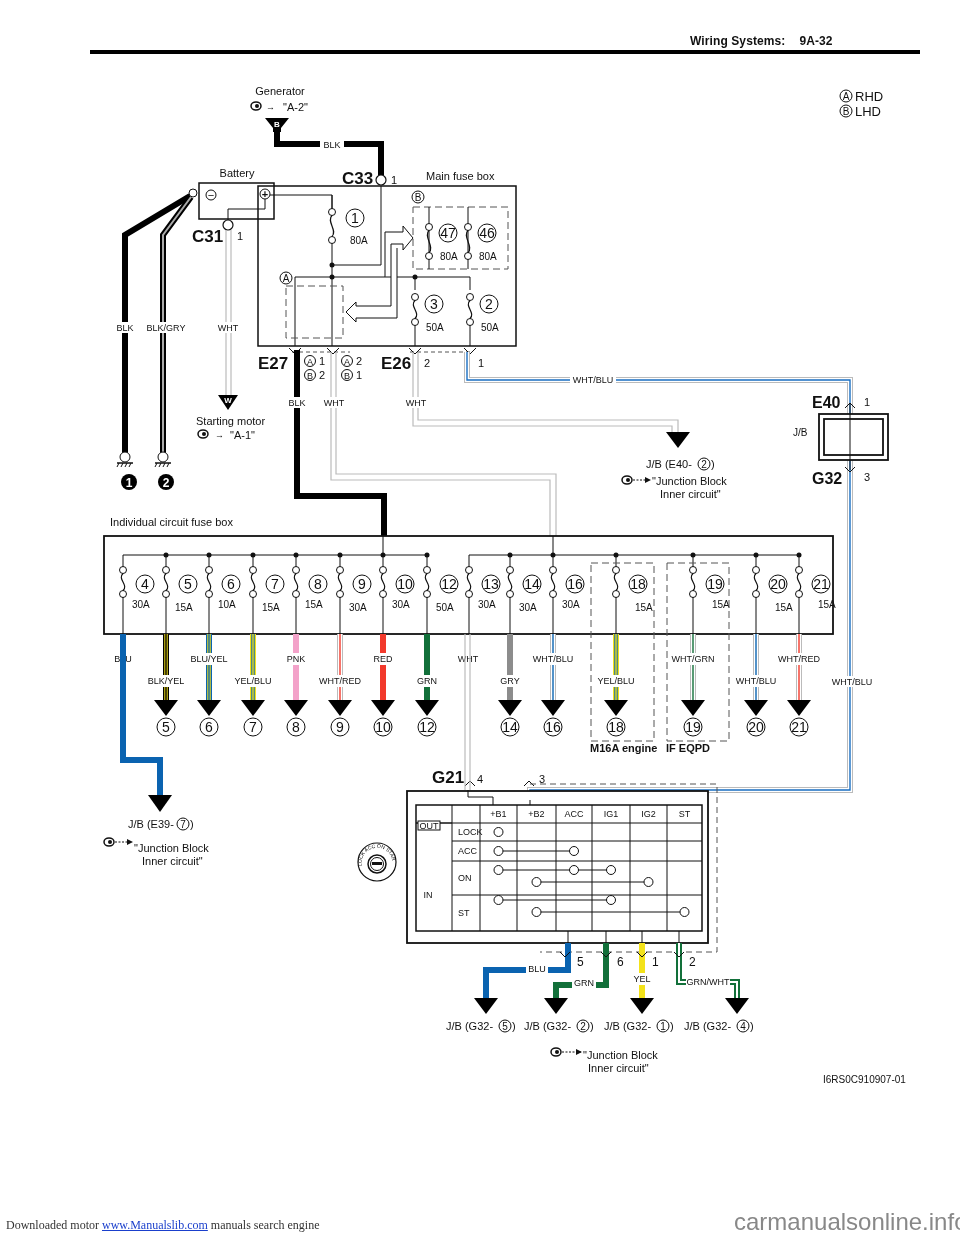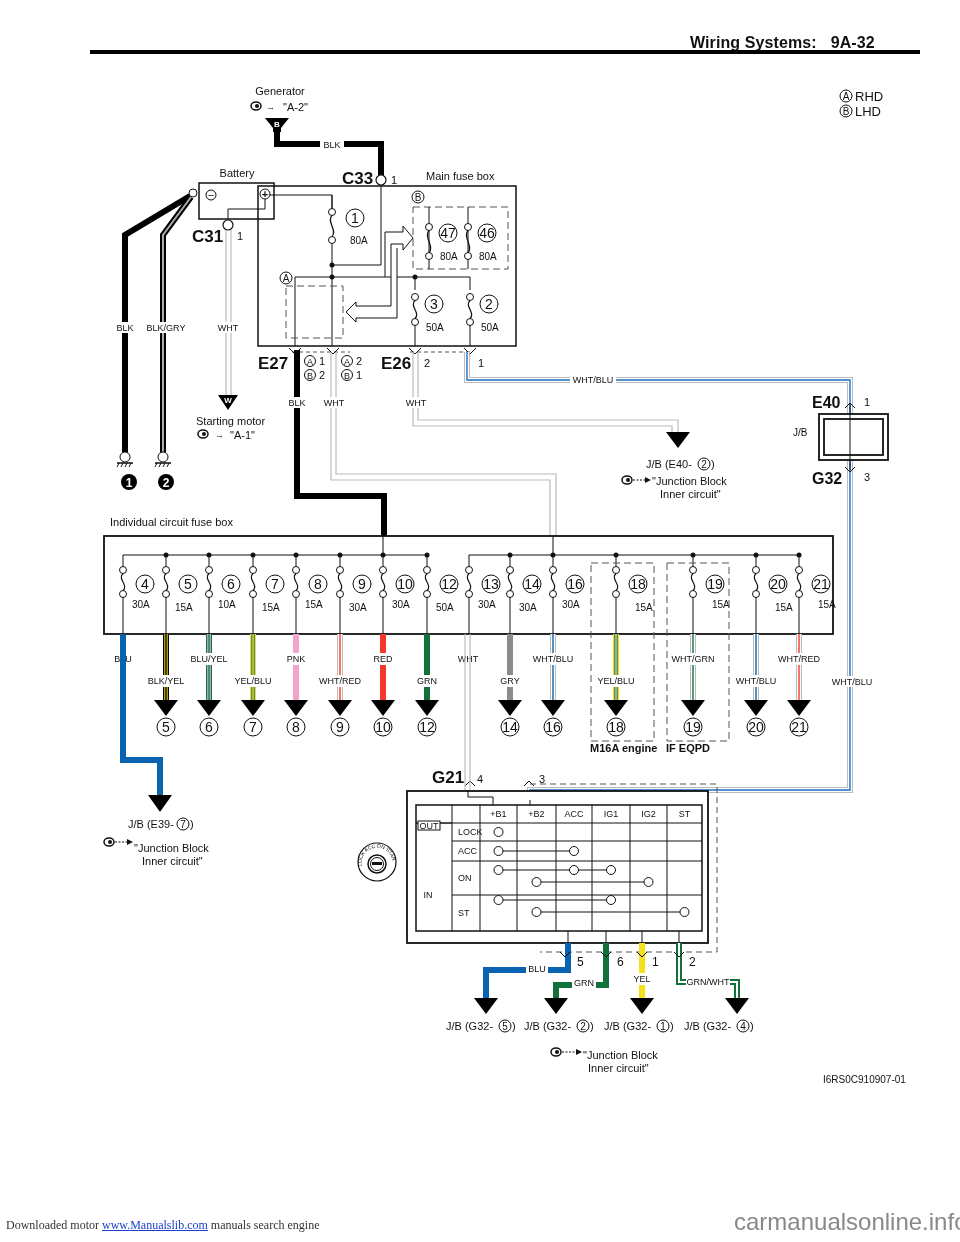--- a/index.html
+++ b/index.html
@@ -1,19 +1,19 @@
 <!DOCTYPE html>
 <html><head>
 <meta charset="utf-8">
 <style>
   html,body{margin:0;padding:0;background:#fff;}
   body{width:960px;height:1242px;position:relative;overflow:hidden;font-family:"Liberation Sans",sans-serif;color:#111;}
   #diagram{position:absolute;left:0;top:0;}
   .t{font-family:"Liberation Sans",sans-serif;fill:#111;}
-  .hdr{position:absolute;left:690px;top:34px;font-size:16px;font-weight:bold;letter-spacing:0.1px;}
+  .hdr{position:absolute;left:690px;top:34px;font-size:12px;font-weight:bold;letter-spacing:0.1px;}
   .hdr span{margin-left:14px;}
   .rule{position:absolute;left:90px;top:50px;width:830px;height:4px;background:#000;}
   .foot-left{position:absolute;left:6px;top:1218px;font-family:"Liberation Serif",serif;font-size:12px;color:#333;}
   .foot-left a{color:#1a3fcc;text-decoration:underline;text-align:right;}
   .foot-right{position:absolute;left:734px;top:1208px;font-size:24px;color:#888;font-family:"Liberation Sans",sans-serif;}
 </style>
 </head>
 <body>
 
 <div class="hdr">

